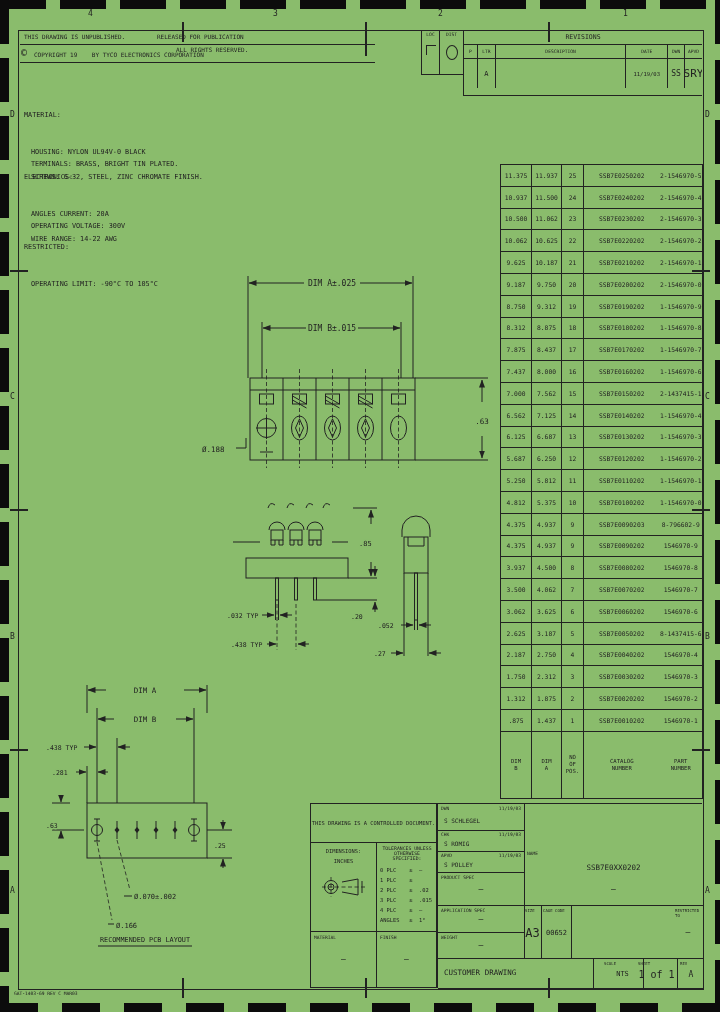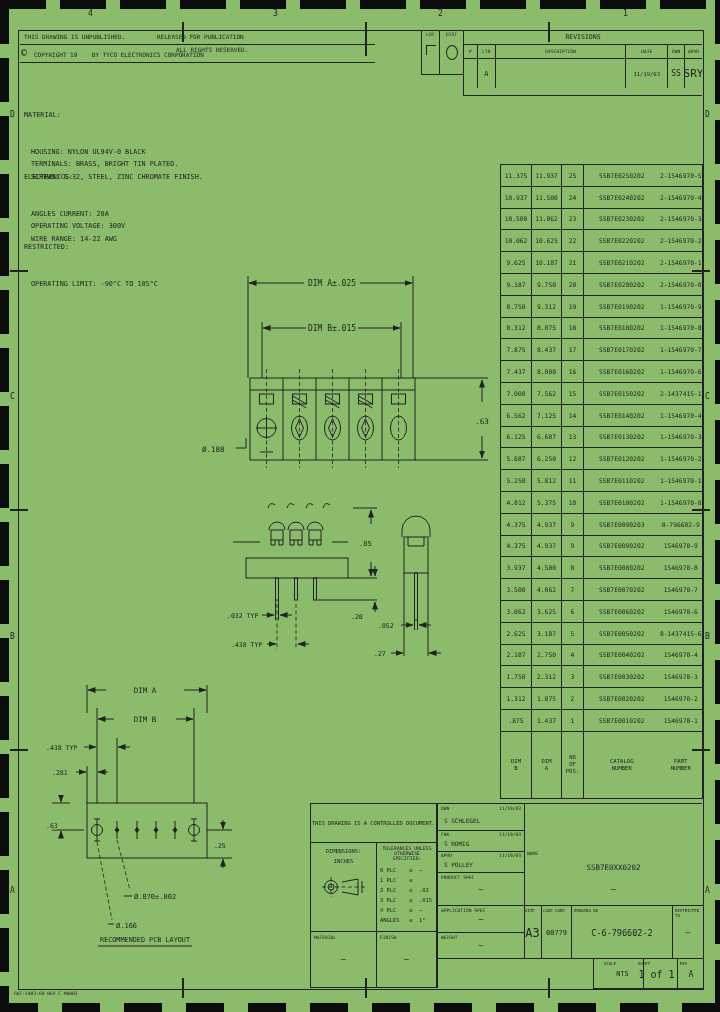--- a/index.html
+++ b/index.html
@@ -543,32 +543,31 @@
       <div class="t" style="left:0;top:36px;width:179px;text-align:center;font-size:8px">—</div>
     </div>
 
     <div class="a" style="left:86px;top:102px;width:179px;height:53px;border-bottom:1px solid var(--ink)">
       <div class="a" style="left:0;top:0;width:18px;height:53px;border-right:1px solid var(--ink)">
         <span class="lbl" style="left:1px;top:2px;font-size:4px">SIZE</span>
         <div class="dash" style="height:100%;font-size:12px">A3</div>
       </div>
       <div class="a" style="left:18px;top:0;width:30px;height:53px;border-right:1px solid var(--ink)">
         <span class="lbl" style="left:1px;top:2px;font-size:4px">CAGE CODE</span>
-        <div class="dash" style="height:100%;font-size:7px">00779</div>
-      </div>
-      <div class="a" style="left:48px;top:0;width:101px;height:53px;border-right:1px solid var(--ink)">
-        <span class="lbl" style="left:2px;top:2px;font-size:4px">DRAWING NO</span>
-        <div class="dash" style="height:100%;font-size:8.5px">C-6-796602-2</div>
+        <div class="dash" style="height:100%;font-size:7px">00652</div>
       </div>
       <div class="a" style="left:149px;top:0;width:30px;height:53px">
         <span class="lbl" style="left:2px;top:2px;font-size:4px">RESTRICTED TO</span>
         <div class="dash" style="height:100%;font-size:8px">—</div>
       </div>
     </div>
 
+    <div class="a" style="left:0;top:155px;width:155px;height:30px;border-bottom:1px solid var(--ink)">
+      <div class="t" style="left:6px;top:9px;font-size:7.5px">CUSTOMER DRAWING</div>
+    </div>
     <div class="a" style="left:155px;top:155px;width:110px;height:30px;border-left:1px solid var(--ink);border-bottom:1px solid var(--ink);display:flex">
       <div class="a" style="left:8px;top:0;width:42px;height:30px;border-right:1px solid var(--ink)">
         <span class="lbl" style="left:2px;top:2px;font-size:4px">SCALE</span>
         <div class="dash" style="height:100%;font-size:7px">NTS</div>
       </div>
       <div class="a" style="left:42px;top:0;width:42px;height:30px;border-right:1px solid var(--ink)">
         <span class="lbl" style="left:2px;top:2px;font-size:4px">SHEET</span>
         <div class="dash" style="height:100%;font-size:10px">1 of 1</div>
       </div>
       <div class="a" style="left:84px;top:0;width:26px;height:30px">

